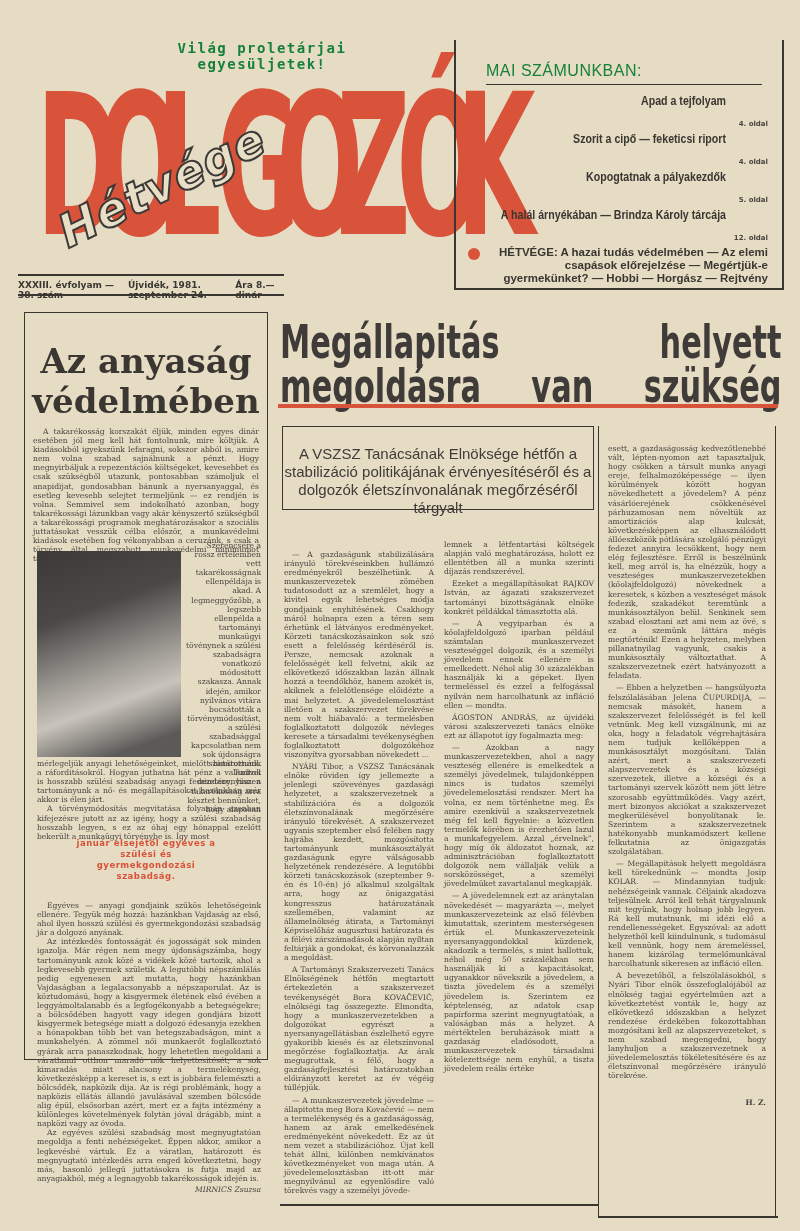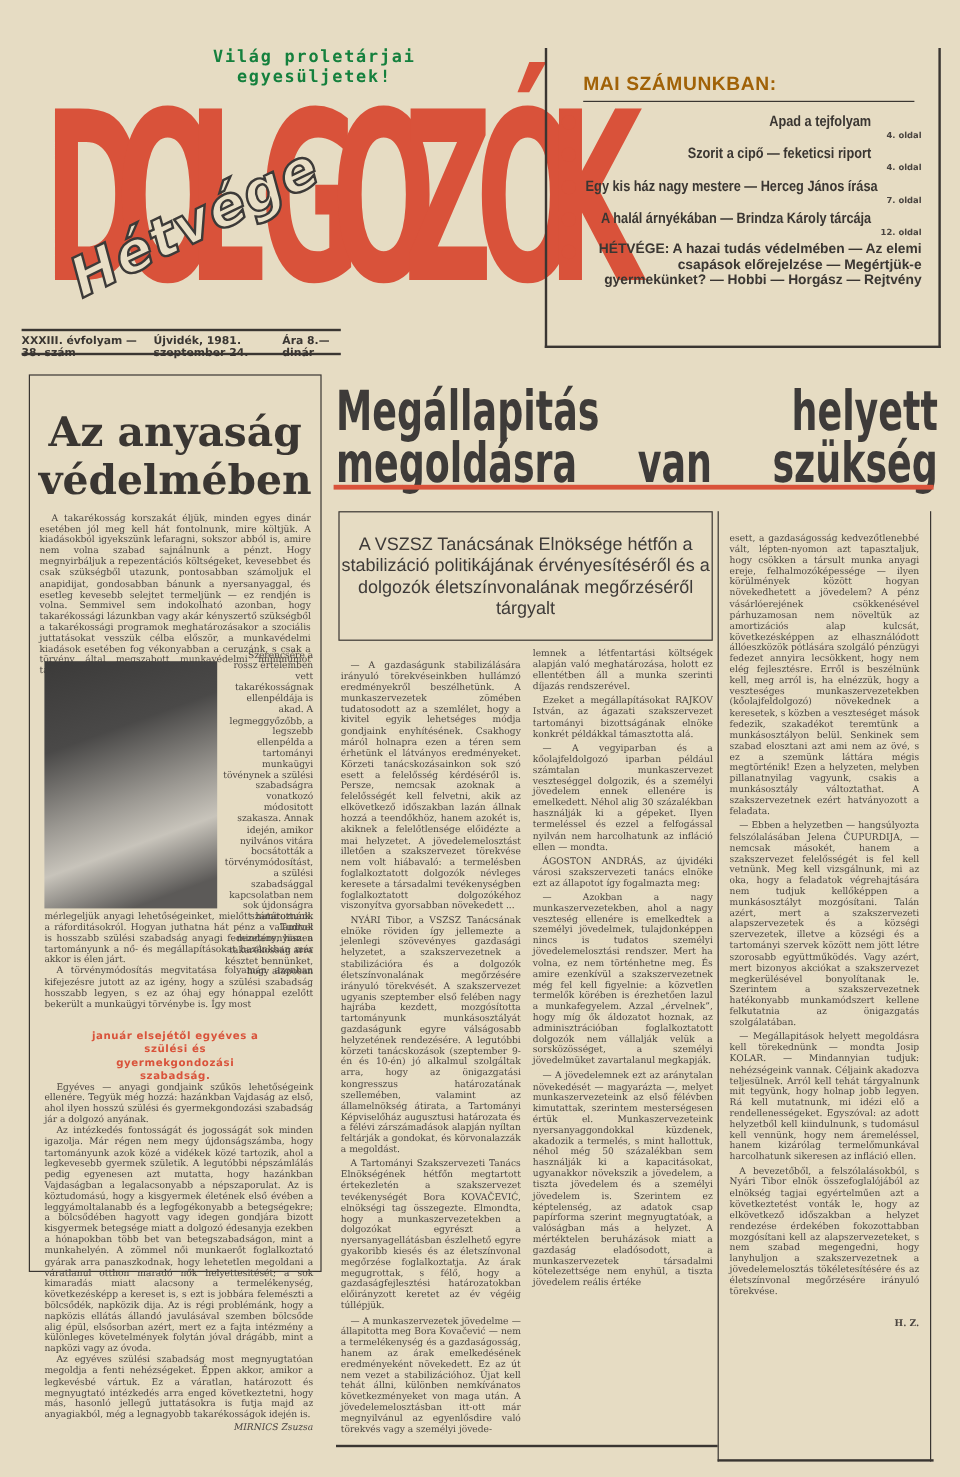--- a/index.html
+++ b/index.html
@@ -13,45 +13,45 @@
   .motto { left:112px; top:40px; width:300px; text-align:center; font-family:"DejaVu Sans Mono", monospace; font-weight:bold; font-size:14px; letter-spacing:1.5px; color:#15803d; }
   .logo { left:22px; top:66px; width:410px; height:200px; }
   .logo-word { position:absolute; left:0; top:0; width:410px; height:200px; display:flex; justify-content:space-between; align-items:stretch; font-family:"DejaVu Sans", sans-serif; font-weight:bold; color:#d9523a; }
   .logo-word span { display:block; font-size:196px; line-height:200px; transform:scaleX(0.52); transform-origin:center; width:60px; text-align:center; }
   .logo-overlay { position:absolute; left:28px; top:92px; transform:rotate(-26deg); font-family:"DejaVu Sans", sans-serif; font-weight:bold; font-style:italic; font-size:46px; color:#e9dfc6; -webkit-text-stroke:2px #3c3a38; letter-spacing:1px; }
   .rule { background:#3a3632; height:2px; }
   .issue { left:18px; top:280px; width:265px; font-family:"DejaVu Sans", sans-serif; font-weight:bold; font-size:9px; color:#3a3632; display:flex; justify-content:space-between; }
   .issue .price { margin-left:auto; }
   
   .contents { left:454px; top:40px; width:330px; height:250px; border:2px solid #3a3632; border-top:none; box-sizing:border-box; }
-  .contents-title { position:absolute; left:30px; top:22px; font-family:"Liberation Sans", sans-serif; font-weight:bold; font-size:16px; color:#a16207; letter-spacing:0.5px; }
+  .contents-title { position:absolute; left:30px; top:22px; font-family:"Liberation Sans", sans-serif; font-weight:normal; font-size:16px; color:#15803d; letter-spacing:0.5px; }
   .contents-rule { position:absolute; left:30px; right:20px; top:44px; height:1px; background:#3a3632; }
   .contents-list { position:absolute; left:12px; top:54px; width:300px; list-style:none; margin:0; padding:0;text-align:right; }
   .contents-list li { position:relative; padding-left:20px; margin-bottom:4px; }
   .dot { position:absolute; left:0; top:2px; width:12px; height:12px; border-radius:50%; background:#d9523a; }
   .c-title { font-family:"Liberation Sans", sans-serif; font-weight:bold; font-size:12.5px; line-height:14px; color:#3a3632; transform:scaleX(0.85); transform-origin:left; white-space:nowrap; display:block; }
   .c-title.wrap { white-space:normal; transform:none; font-size:11.5px; line-height:13px; }
-  .c-page { font-family:"DejaVu Sans", sans-serif; font-weight:bold; font-size:7px; color:#4a4540; display:block; margin-top:1px; }
+  .c-page { font-family:"DejaVu Sans", sans-serif; font-weight:bold; font-size:7px; color:#4a4540; display:block; margin-top:12px; }
   
   .left-box { left:24px; top:312px; width:244px; height:748px; border:1.5px solid #3a3632; box-sizing:border-box; }
   .left-title { position:absolute; left:0; top:28px; width:100%; text-align:center; font-family:"DejaVu Serif", serif; font-weight:bold; font-size:34px; line-height:40px; color:#3a3632; }
   .body-text { font-family:"DejaVu Serif", serif; font-size:7.6px; line-height:9.1px; color:#4a4540; text-align:justify; }
   .body-text p { margin:0; text-indent:10px; }
   .lead { position:absolute; left:8px; top:114px; width:226px; }
   .photo { position:absolute; left:12px; top:238px; width:144px; height:206px; background:linear-gradient(160deg,#3b3a39 0%, #4a4948 30%, #9b9892 55%, #c8c4bb 70%, #5c5a58 90%); }
   .photo-caption-col { position:absolute; left:160px; top:228px; width:76px; text-align:center; }
   .middle-text { position:absolute; left:12px; top:446px; width:224px; }
-  .pull-quote { position:absolute; left:0; width:100%; top:546px; text-align:center; font-family:"DejaVu Sans", sans-serif; font-weight:bold; font-size:8.5px; line-height:11px; color:#d9523a; letter-spacing:0.5px; }
+  .pull-quote { position:absolute; left:0; width:100%; top:525px; text-align:center; font-family:"DejaVu Sans", sans-serif; font-weight:bold; font-size:8.5px; line-height:11px; color:#d9523a; letter-spacing:0.5px; }
   .lower-text { position:absolute; left:12px; top:588px; width:224px; }
   .byline { text-align:right; font-style:italic; margin-top:2px; }
   
   .main-head { left:280px; top:320px; width:500px; font-family:"DejaVu Sans", sans-serif; font-weight:bold; color:#3e3b39; }
   .main-head div { font-size:46px; line-height:44px; transform:scaleX(0.66); transform-origin:left; white-space:nowrap; width:760px; display:flex; justify-content:space-between; }
   .red-rule { left:278px; top:404px; width:500px; height:4px; background:#d9523a; }
-  .subhead-box { left:282px; top:426px; width:312px; height:108px; border:1.5px solid #3a3632; box-sizing:border-box; }
+  .subhead-box { left:282px; top:426px; width:312px; height:84px; border:1.5px solid #3a3632; box-sizing:border-box; }
   .subhead-box p { margin:18px 0 0 0; text-align:center; font-family:"Liberation Sans", sans-serif; font-size:15px; line-height:18px; color:#3e3b39; }
   .right-box { left:598px; top:426px; width:178px; height:792px; border-left:1px solid #3a3632; border-right:1px solid #3a3632; box-sizing:border-box; }
   .col { width:150px; }
   .col1 { left:284px; top:550px; }
   .col2 { left:444px; top:540px; }
   .col3 { left:608px; top:444px; width:158px; }
   .col p { margin:0 0 3px 0; text-indent:8px; }
   .mid-rule { left:280px; top:1204px; width:318px; height:1.5px; background:#3a3632; }
   .right-rule { left:598px; top:1216px; width:180px; height:1.5px; background:#3a3632; }
   .sign { text-align:right; font-weight:bold; margin-top:18px; }
@@ -92,22 +92,22 @@
         <span class="c-title">Apad a tejfolyam</span>
         <span class="c-page">4. oldal</span>
       </li>
     <li>
         <span class="dot"></span>
         <span class="c-title">Szorit a cipő — feketicsi riport</span>
         <span class="c-page">4. oldal</span>
       </li>
     <li>
         <span class="dot"></span>
-        <span class="c-title">Egy kis ház nagy mestere — Herceg János írása</span>
-        <span class="c-page">7. oldal</span>
+        <span class="c-title">Kopogtatnak a pályakezdők</span>
+        <span class="c-page">5. oldal</span>
       </li>
     <li>
         <span class="dot"></span>
         <span class="c-title">A halál árnyékában — Brindza Károly tárcája</span>
         <span class="c-page">12. oldal</span>
       </li>
     <li>
         <span class="dot"></span>
         <span class="c-title wrap">HÉTVÉGE: A hazai tudás védelmében — Az elemi csapások előrejelzése — Megértjük-e gyermekünket? — Hobbi — Horgász — Rejtvény</span>
       </li>

